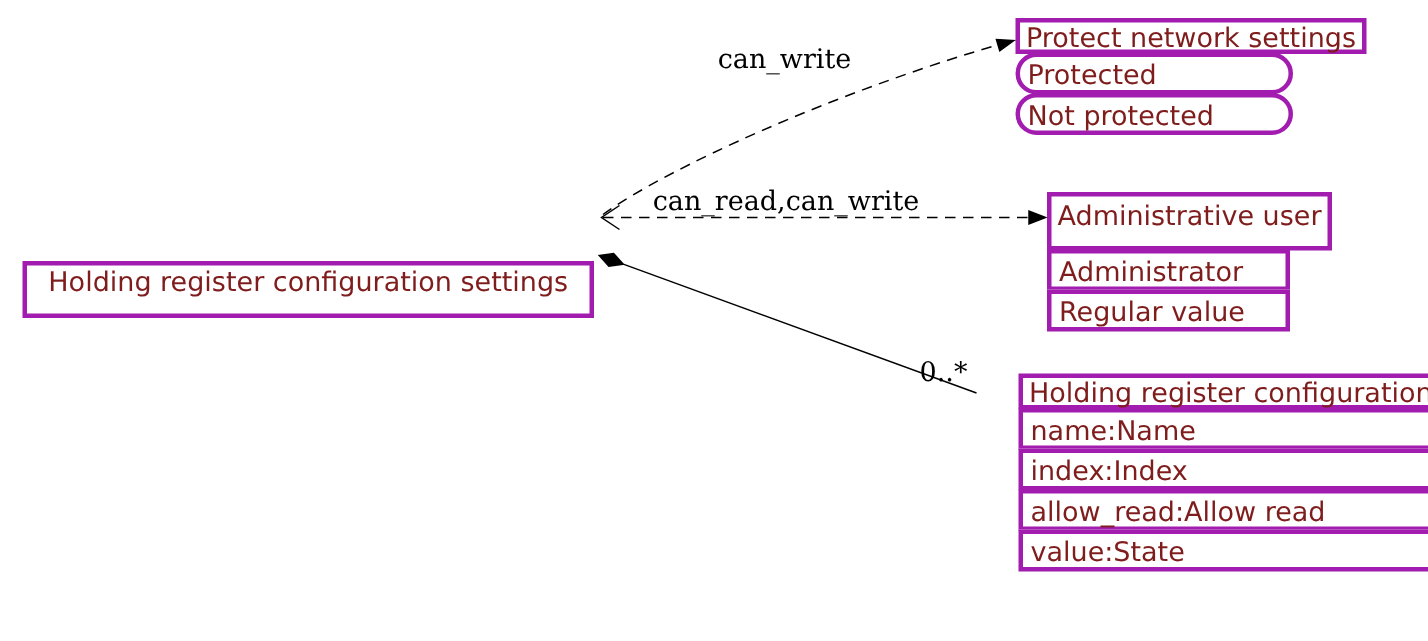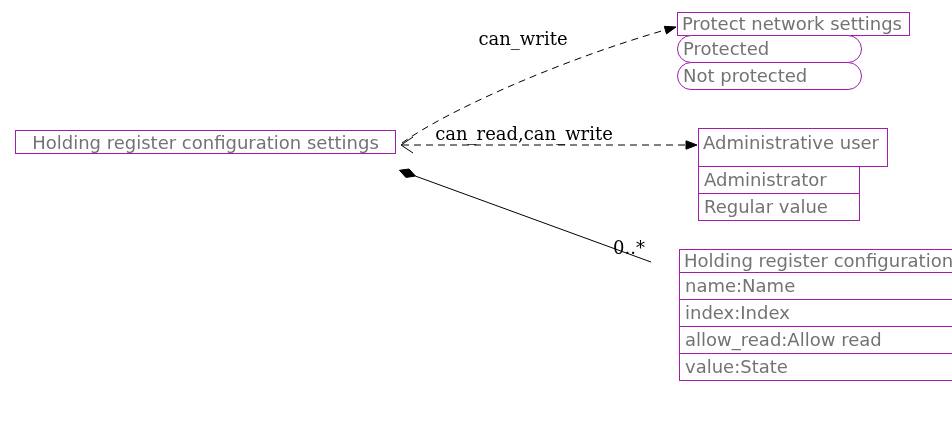--- a/index.html
+++ b/index.html
@@ -15,32 +15,32 @@
   .node {
     position: absolute;
     display: flex;
     flex-direction: column;
     align-items: flex-start;
     z-index: 2;
   }
   .cell {
     box-sizing: border-box;
     background: #ffffff;
-    border: 1px solid #a21caf;
+    border: 3px solid #a21caf;
     padding: 0 5px;
     white-space: nowrap;
     font-size: 18px;
-    color: #737373;
+    color: #7f1d1d;
   }
   .cell.title { text-align: center; padding: 0 4px; }
   .cell + .cell { margin-top: -1px; }
 
   
   .n-settings { left: 15px; top: 130px; }
-  .n-settings .title { min-width: 381px; height: 24px; line-height: 24px; }
+  .n-settings .title { min-width: 381px; height: 38px; line-height: 24px; margin-top: 44px; }
   .n-settings .row   { min-width: 383px; height: 29px; line-height: 27px; }
 
   
   .n-protect { left: 677px; top: 12px; }
   .n-protect .title { min-width: 233px; height: 24px; line-height: 22px; text-align: left; }
   .n-protect .row   { min-width: 185px; height: 28px; line-height: 26px; border-radius: 14px; }
 
   
   .n-admin { left: 698px; top: 128px; }
   .n-admin .title { min-width: 190px; height: 39px; line-height: 27px; text-align: left; }

